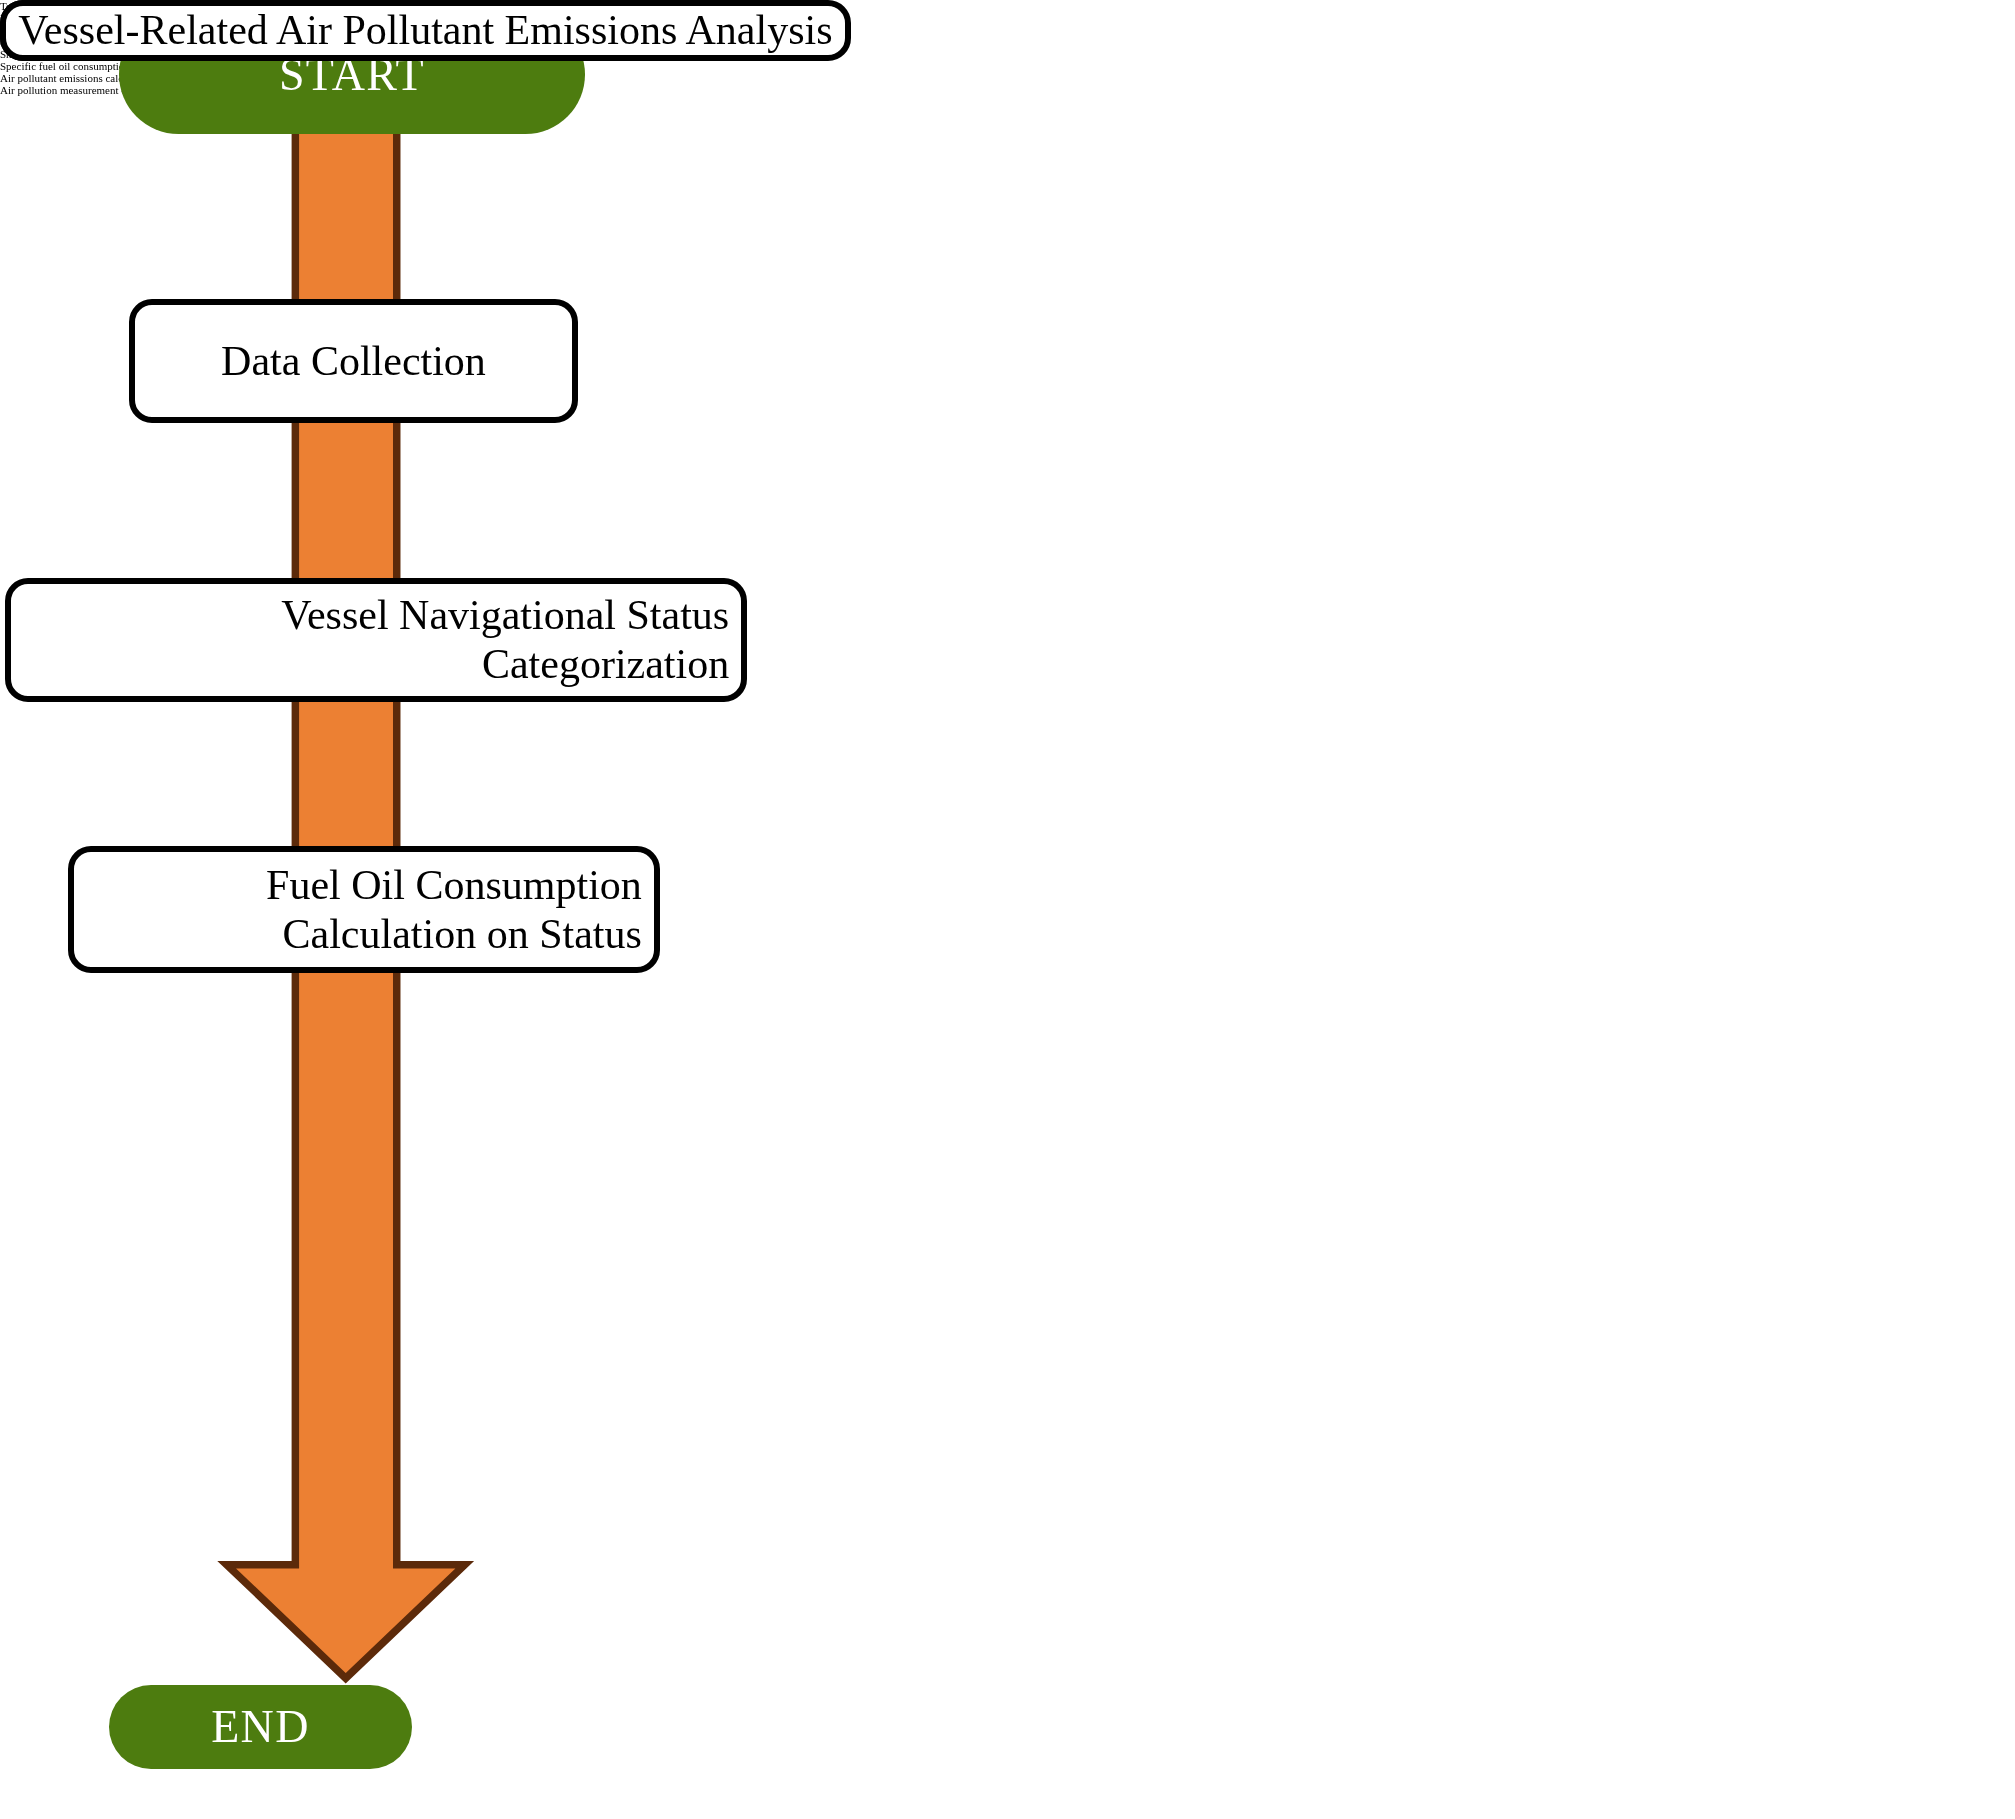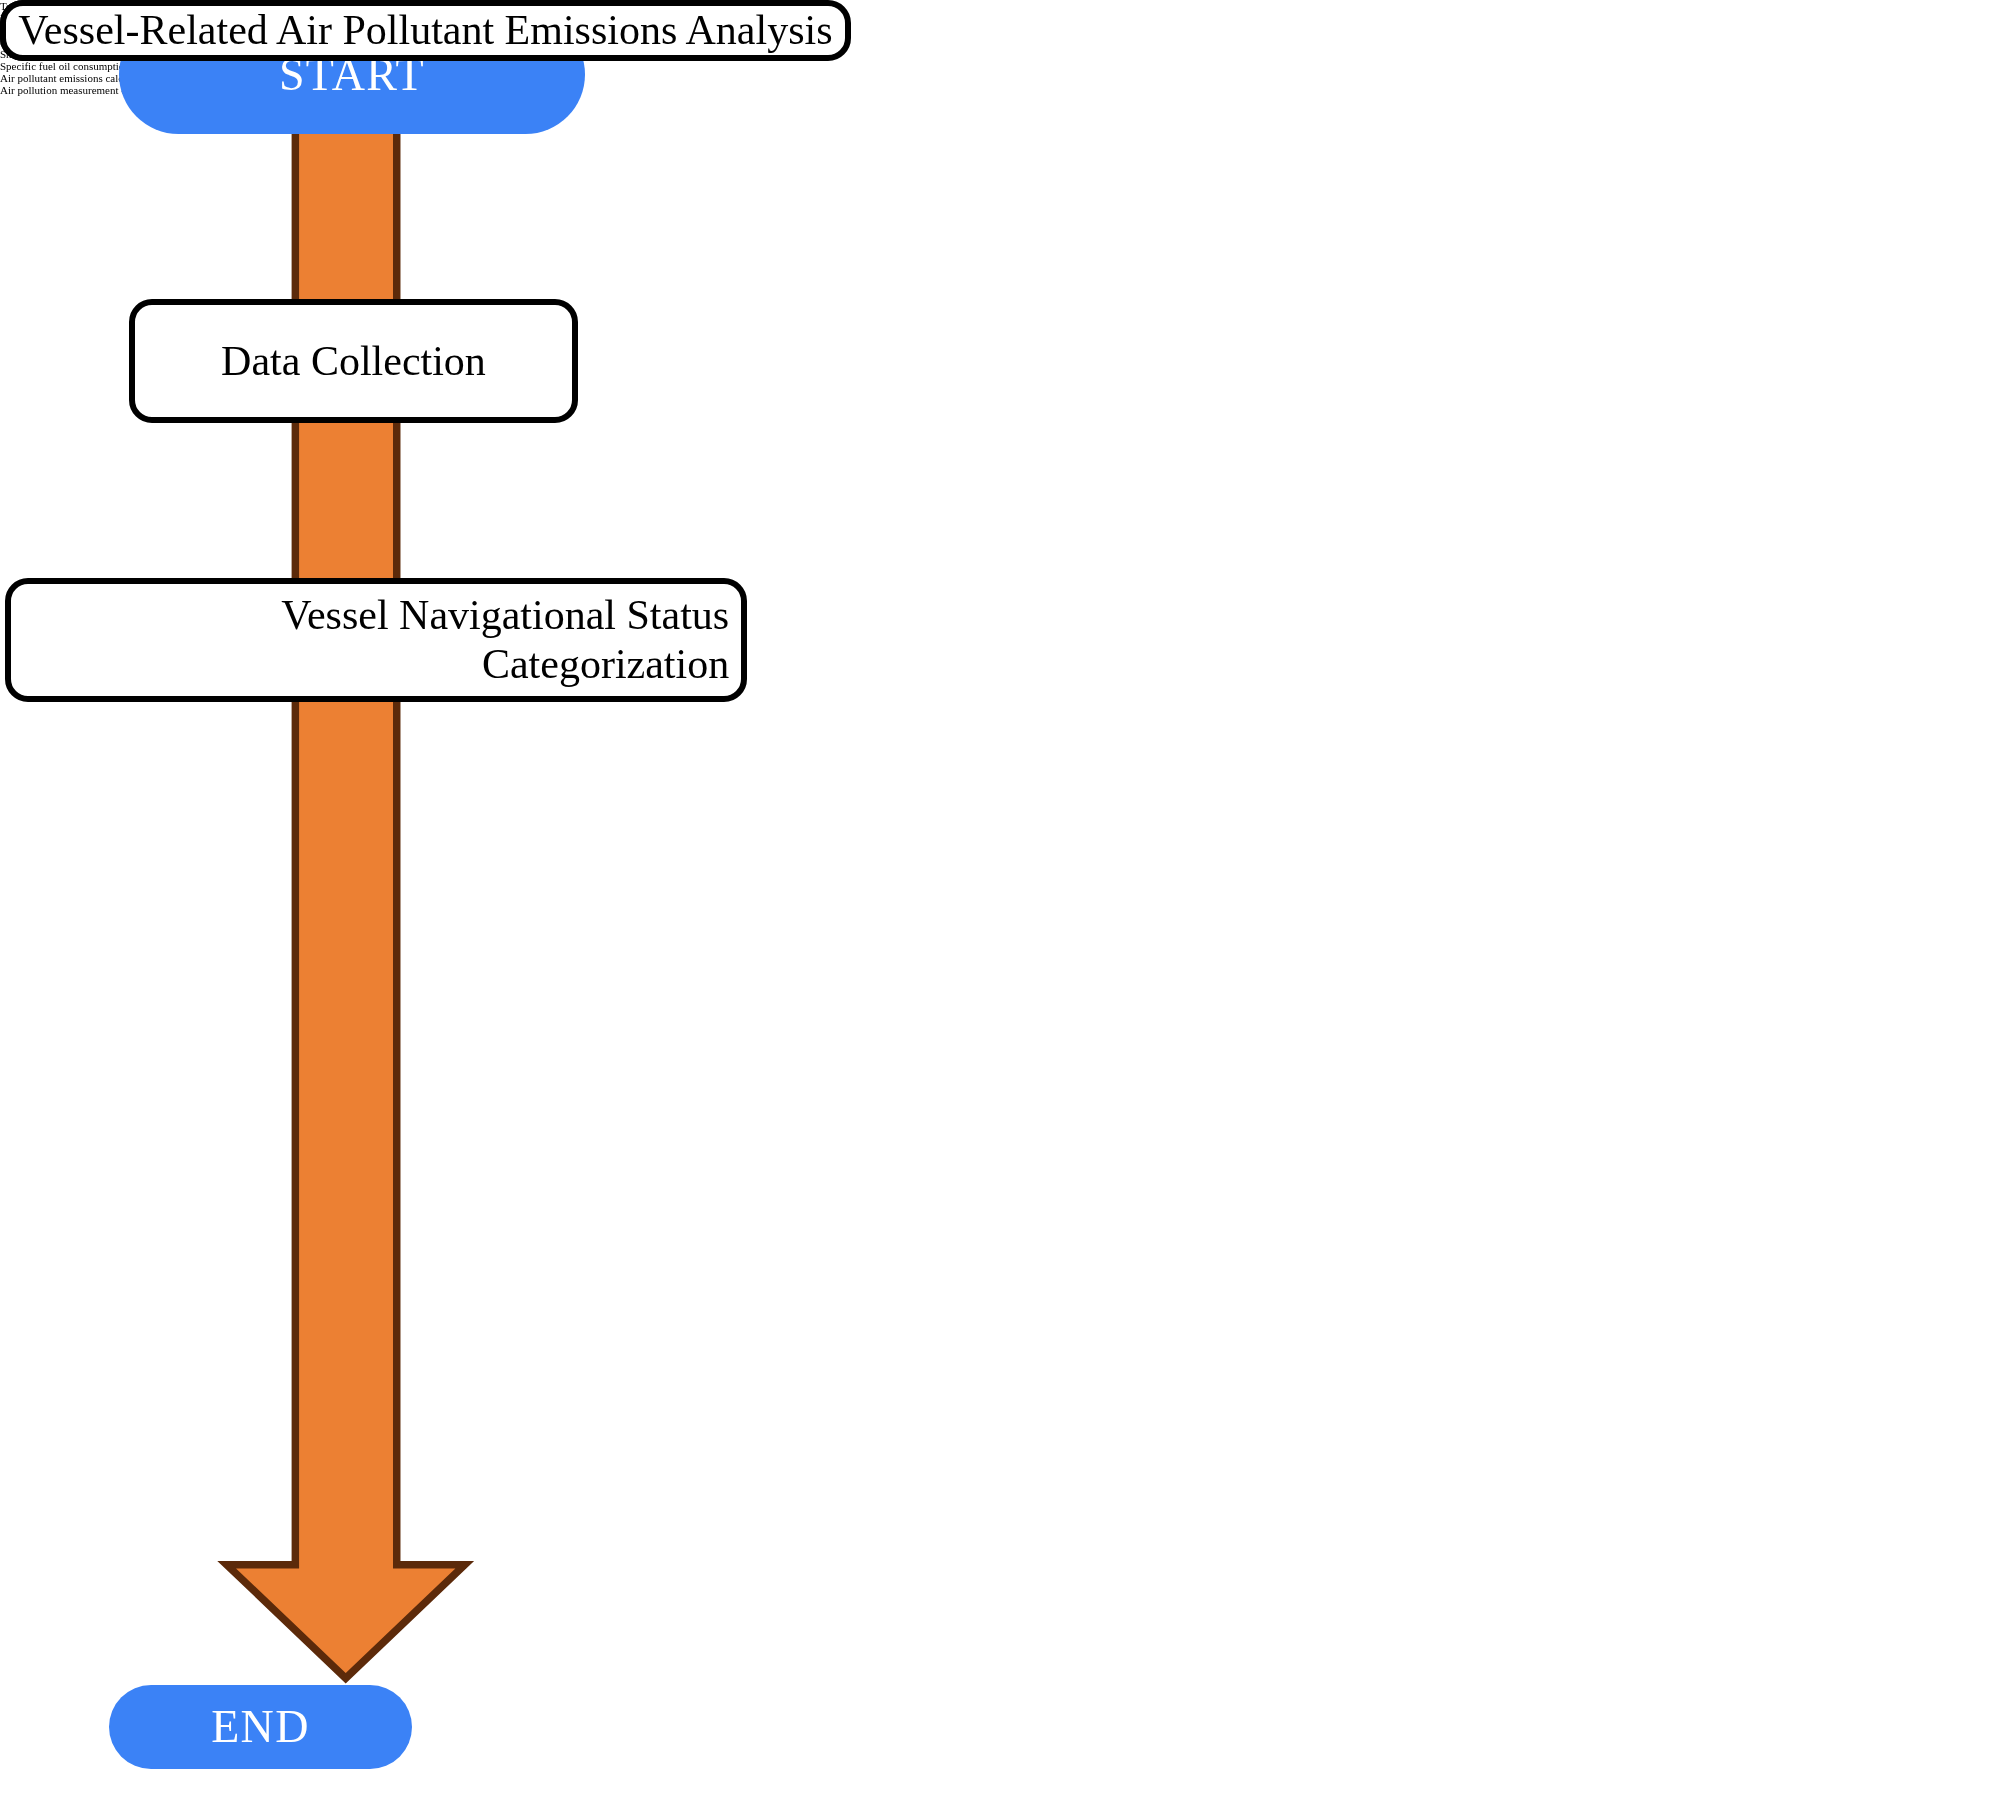--- a/index.html
+++ b/index.html
@@ -27,21 +27,21 @@
     position: absolute;
     left: 0; top: 0;
     width: 2015px;
     height: 1820px;
     z-index: 1;
   }
 
   
   .terminator {
     position: absolute;
-    background: #3b82f6;
+    background: #4d7c0f;
     border-radius: 680px;
     display: flex;
     align-items: center;
     justify-content: center;
     z-index: 3;
   }
   .terminator span {
     color: #ffffff;
     font-size: 46px;
     letter-spacing: 1.4px;
@@ -90,20 +90,23 @@
   </div>
 
   <div class="process-box" id="box-data-collection">
     <span class="box-label">Data Collection</span>
   </div>
 
   <div class="process-box" id="box-vessel-status">
     <span class="box-label">Vessel Navigational Status Categorization</span>
   </div>
 
+  <div class="process-box" id="box-fuel-consumption">
+    <span class="box-label">Fuel Oil Consumption Calculation on Status</span>
+  </div>
 
   <div class="process-box" id="box-emissions-calculation">
     <span class="box-label">Air Pollutant Emissions Calculation</span>
   </div>
 
   <div class="process-box" id="box-emissions-analysis">
     <span class="box-label">Vessel-Related Air Pollutant Emissions Analysis</span>
   </div>
 
   <div class="terminator" id="node-end">

